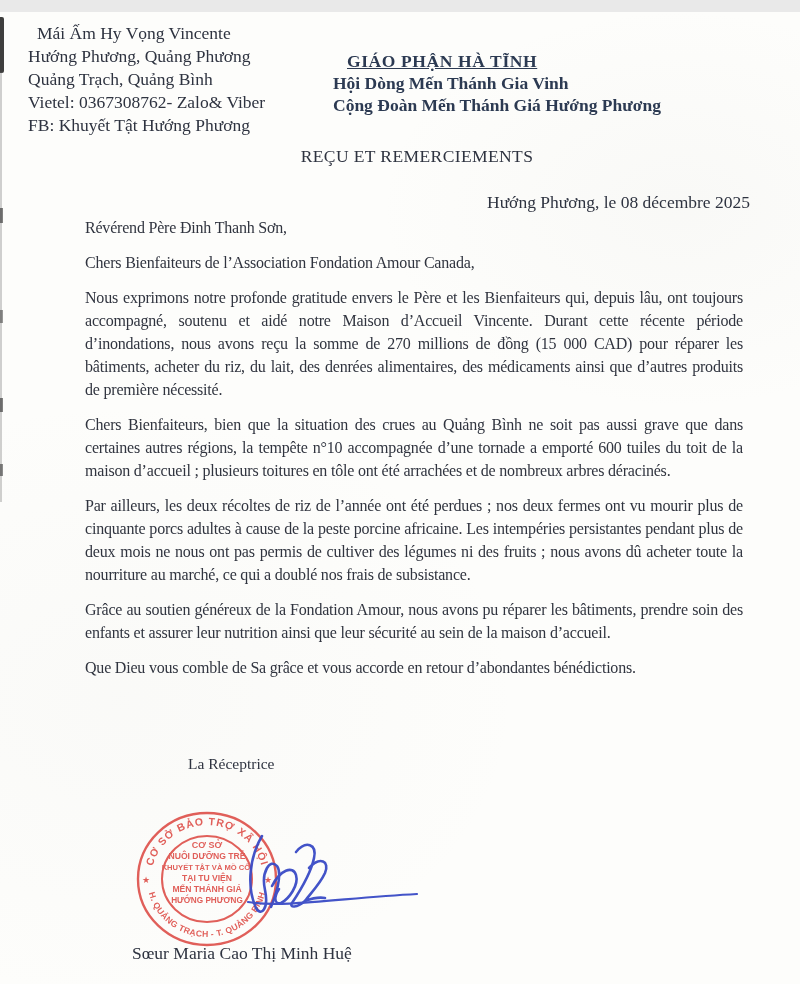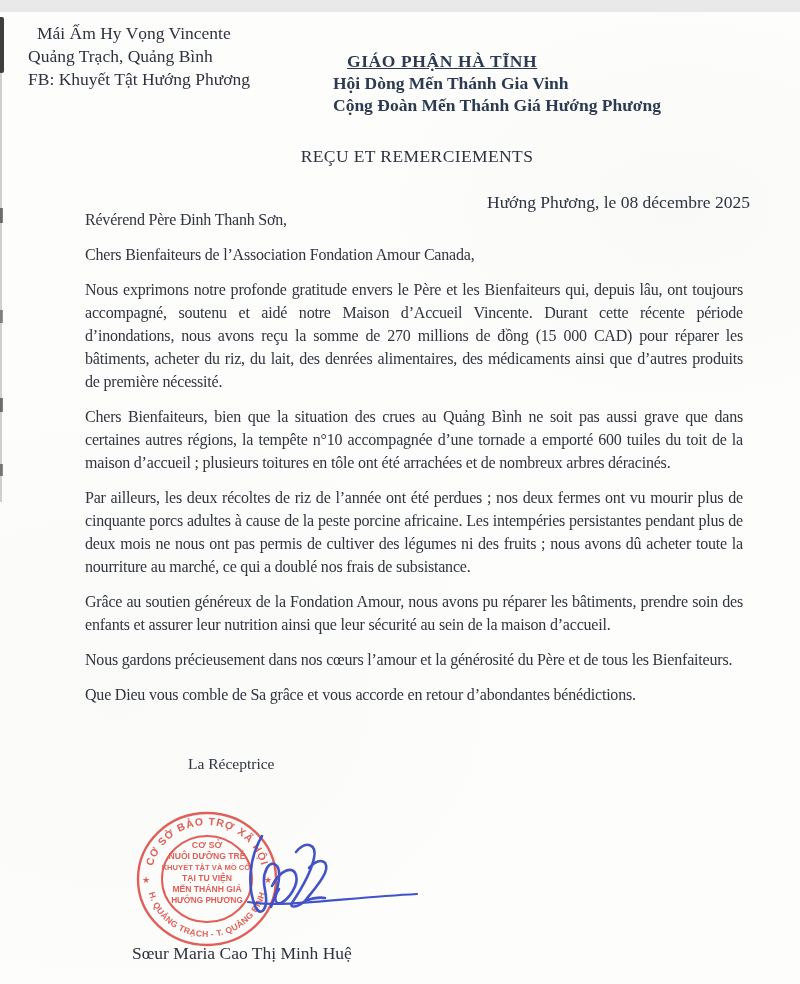--- a/index.html
+++ b/index.html
@@ -19,21 +19,21 @@
   .sender{position:absolute;left:28px;top:10px;font-size:17.5px;line-height:23px;color:#2e3340;}
   .sender div:first-child{padding-left:9px;}
   
   .letterhead{position:absolute;left:333px;top:38px;font-size:17.5px;font-weight:bold;line-height:22px;}
   .letterhead div:first-child{padding-left:14px;letter-spacing:0.6px;text-decoration:underline;}
   
   .title{position:absolute;left:0;top:134px;width:834px;text-align:center;font-size:17.5px;letter-spacing:0.4px;color:#2e3340;}
   
   .dateline{position:absolute;top:180px;right:50px;font-size:17.5px;color:#2e3340;}
   
-  .body{position:absolute;left:85px;top:196px;width:658px;font-size:16px;line-height:23px;}
+  .body{position:absolute;left:85px;top:204px;width:658px;font-size:16px;line-height:23px;}
   .body p{margin:0 0 12px 0;text-align:justify;text-align-last:left;letter-spacing:-0.2px;}
   .body p.salutation{text-align:left;margin-bottom:12px;}
   
   .closing-role{position:absolute;left:188px;top:743px;font-size:15.5px;color:#2e3340;}
   .signer{position:absolute;left:132px;top:931px;font-size:17.5px;color:#2e3340;}
   
   .stamp-svg{position:absolute;left:134px;top:797px;opacity:0.88;}
   .sig-svg{position:absolute;left:212px;top:816px;}
   
   .artifact{position:absolute;left:0;background:#1c1c1c;}
@@ -51,42 +51,43 @@
 
   <div class="artifact a1"></div>
   <div class="artifact a2"></div>
   <div class="artifact a3"></div>
   <div class="artifact a4"></div>
   <div class="artifact a5"></div>
   <div class="artifact a6"></div>
 
   <div class="sender">
     <div>Mái Ấm Hy Vọng Vincente</div>
+    <div>Hướng Phương, Quảng Phương</div>
     <div>Quảng Trạch, Quảng Bình</div>
+    <div>Vietel: 0367308762- Zalo&amp; Viber</div>
     <div>FB: Khuyết Tật Hướng Phương</div>
   </div>
 
   <div class="letterhead" style="color:#2c3a52">
     <div>GIÁO PHẬN HÀ TĨNH</div>
     <div>Hội Dòng Mến Thánh Gia Vinh</div>
     <div>Cộng Đoàn Mến Thánh Giá Hướng Phương</div>
   </div>
 
   <div class="title">REÇU ET REMERCIEMENTS</div>
 
   <div class="dateline">Hướng Phương, le 08 décembre 2025</div>
 
   <div class="body">
     <p class="salutation">Révérend Père Đinh Thanh Sơn,</p>
     <p class="salutation">Chers Bienfaiteurs de l’Association Fondation Amour Canada,</p>
     <p>Nous exprimons notre profonde gratitude envers le Père et les Bienfaiteurs qui, depuis lâu, ont toujours accompagné, soutenu et aidé notre Maison d’Accueil Vincente. Durant cette récente période d’inondations, nous avons reçu la somme de 270 millions de đồng (15 000 CAD) pour réparer les bâtiments, acheter du riz, du lait, des denrées alimentaires, des médicaments ainsi que d’autres produits de première nécessité.</p>
     <p>Chers Bienfaiteurs, bien que la situation des crues au Quảng Bình ne soit pas aussi grave que dans certaines autres régions, la tempête n°10 accompagnée d’une tornade a emporté 600 tuiles du toit de la maison d’accueil ; plusieurs toitures en tôle ont été arrachées et de nombreux arbres déracinés.</p>
     <p>Par ailleurs, les deux récoltes de riz de l’année ont été perdues ; nos deux fermes ont vu mourir plus de cinquante porcs adultes à cause de la peste porcine africaine. Les intempéries persistantes pendant plus de deux mois ne nous ont pas permis de cultiver des légumes ni des fruits ; nous avons dû acheter toute la nourriture au marché, ce qui a doublé nos frais de subsistance.</p>
     <p>Grâce au soutien généreux de la Fondation Amour, nous avons pu réparer les bâtiments, prendre soin des enfants et assurer leur nutrition ainsi que leur sécurité au sein de la maison d’accueil.</p>
-    <p>Nous gardons précieusement dans nos cœurs l’amour et la générosité du Père et de tous les Bienfaiteurs.</p>
     <p>Que Dieu vous comble de Sa grâce et vous accorde en retour d’abondantes bénédictions.</p>
   </div>
 
   <div class="closing-role">La Réceptrice</div>
 
   <svg class="stamp-svg" width="146" height="140" viewBox="0 0 146 140">
     <g fill="none" stroke="#dd4a44">
       <ellipse cx="73" cy="70" rx="69" ry="66" stroke-width="2.4"></ellipse>
       <ellipse cx="73" cy="70" rx="45" ry="43" stroke-width="2"></ellipse>
     </g>

